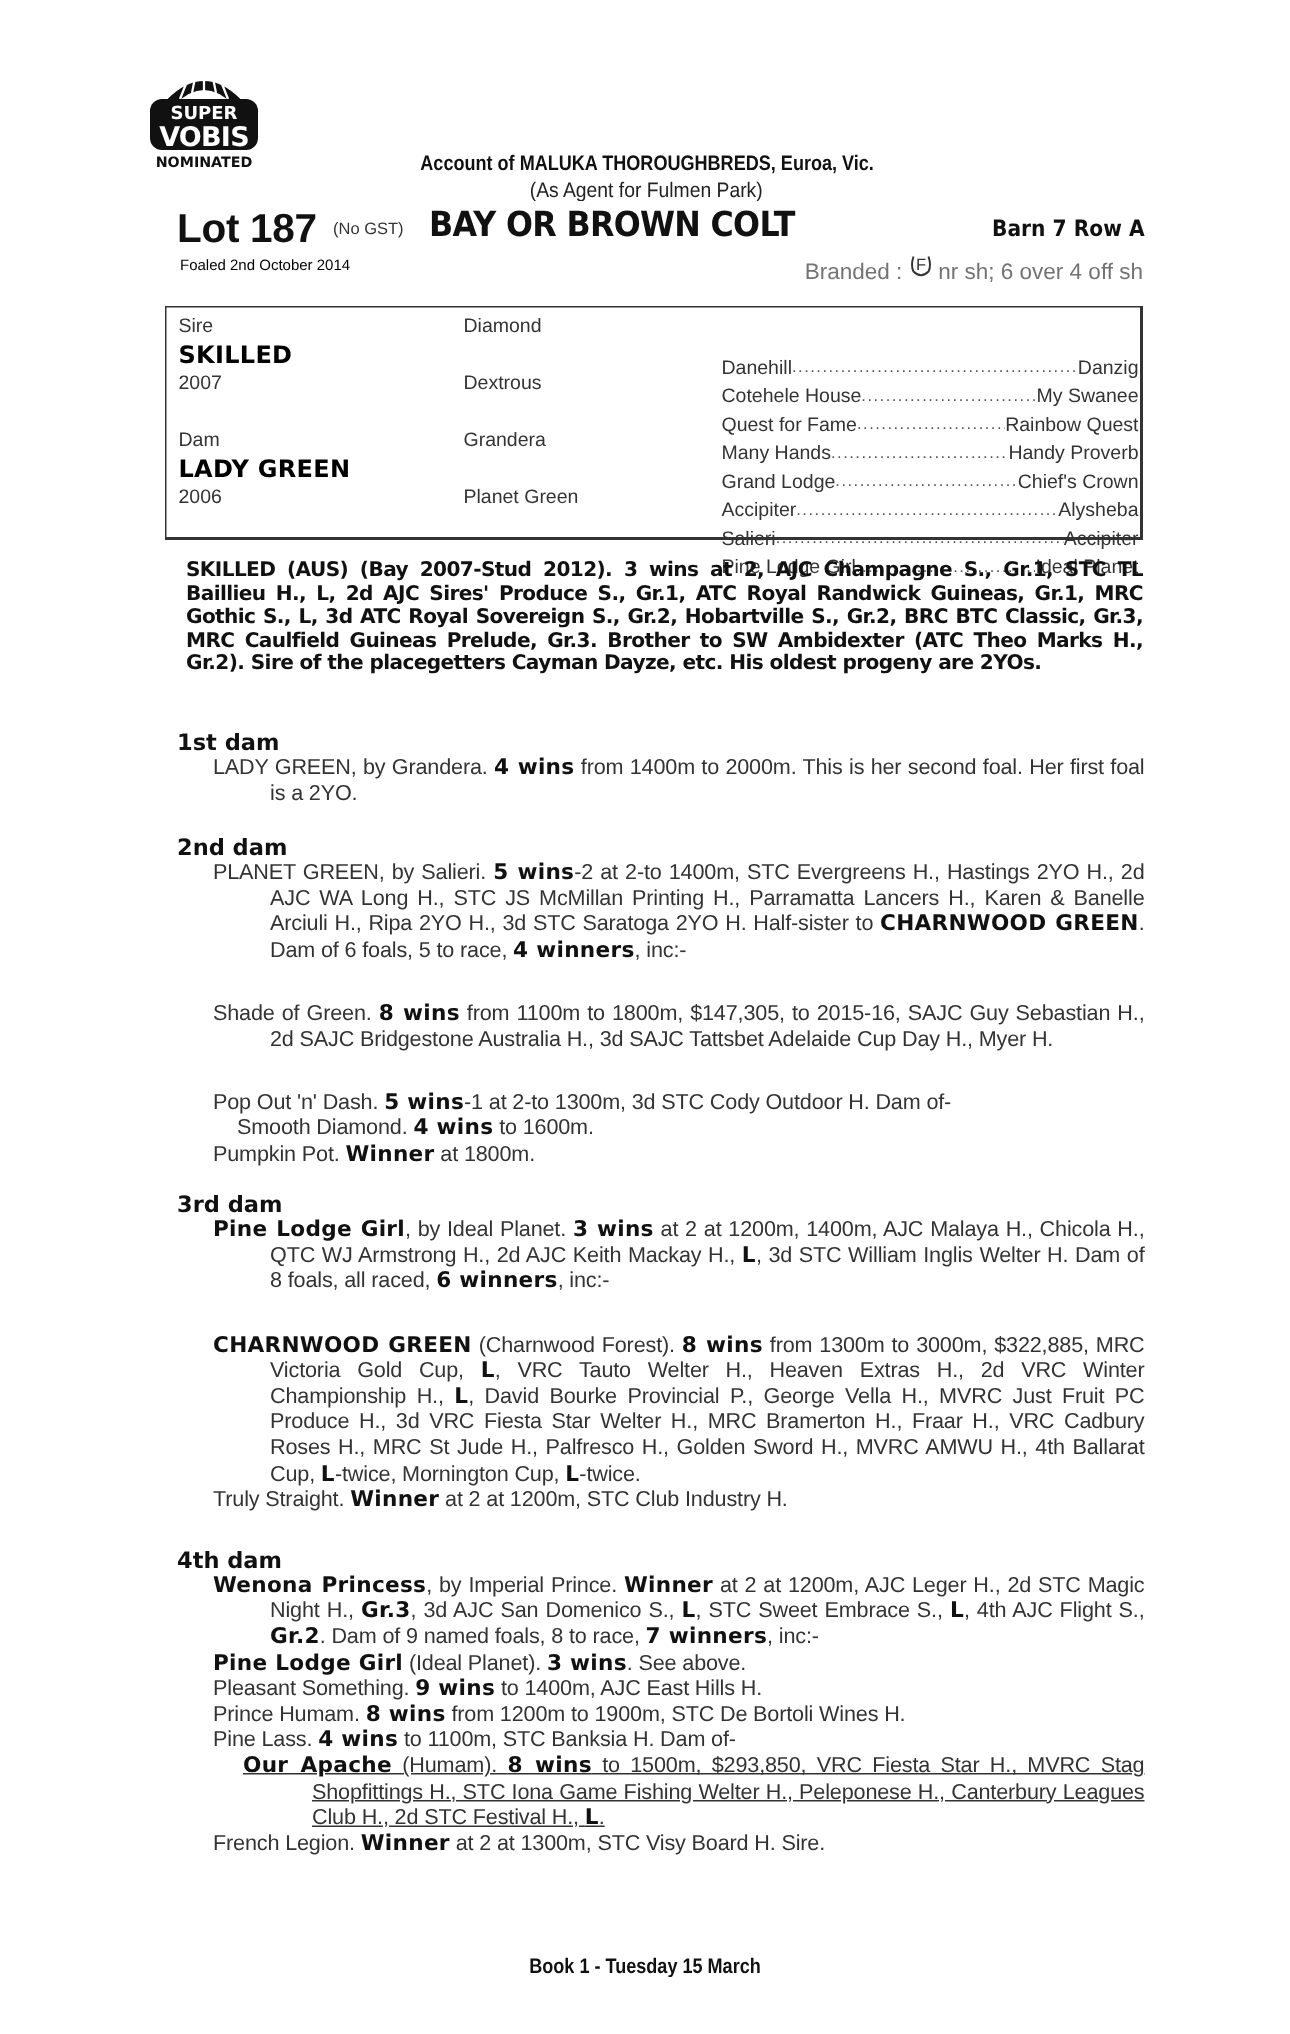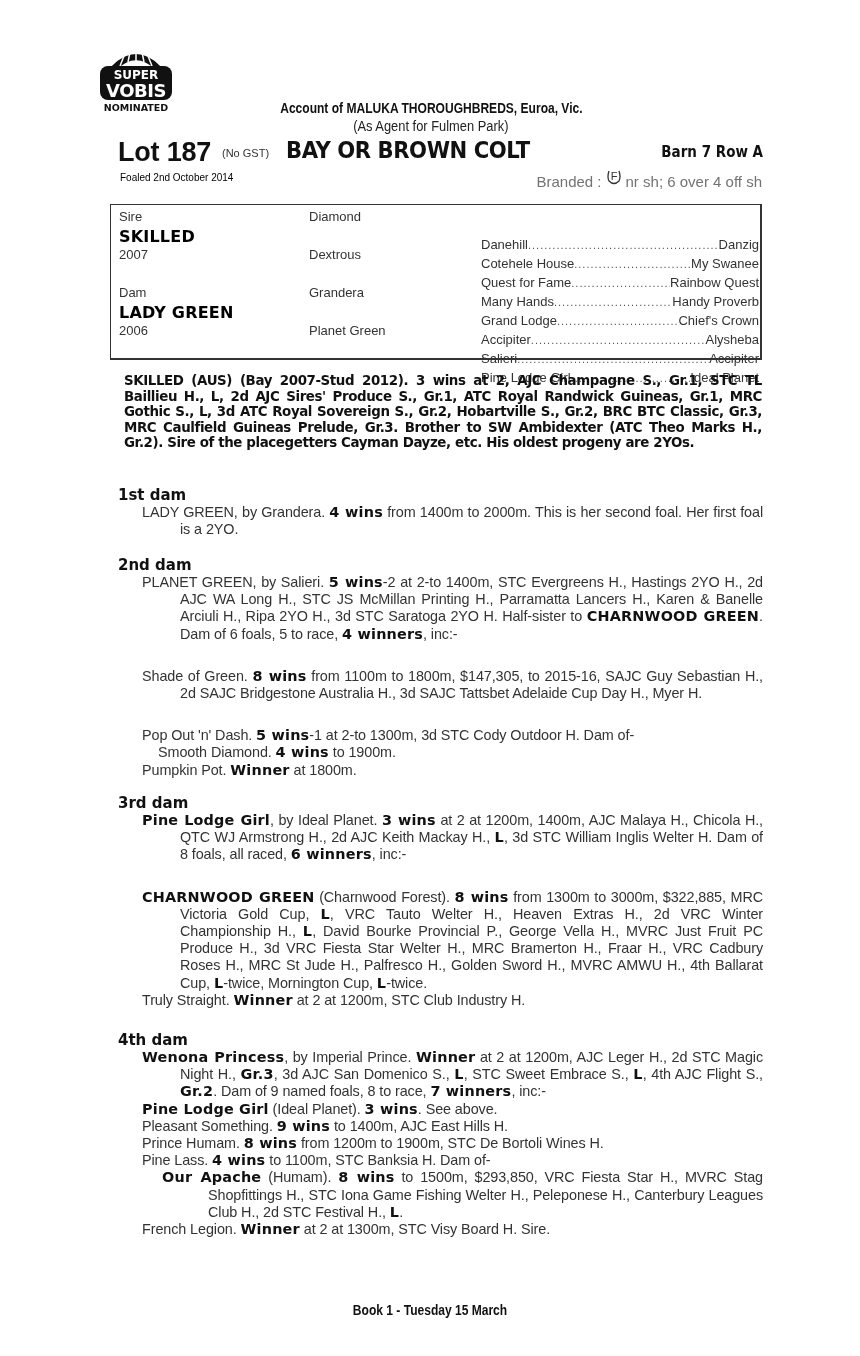--- a/index.html
+++ b/index.html
@@ -28,21 +28,21 @@
     .ped-c3 .r { flex: 0 0 auto; }
 
     .sirebio { position: absolute; left: 124px; top: 373px; width: 638px; font-family: "DejaVu Sans", sans-serif; font-weight: 900; font-size: 13.4px; line-height: 15.6px; text-align: justify; color: #111; letter-spacing: -0.4px; }
 
     .section { position: absolute; left: 118px; width: 645px; }
     .sec-h { font-family: "DejaVu Sans", sans-serif; font-weight: 900; font-size: 15px; line-height: 17px; color: #111; }
     .para { font-size: 14.4px; line-height: 17.2px; color: #333; text-align: justify; letter-spacing: -0.1px; }
     .para b, .sec-h b { font-family: "DejaVu Sans", sans-serif; font-weight: 900; color: #111; letter-spacing: 0.2px; }
     .hang0 { padding-left: 38px; text-indent: -38px; margin-left: 24px; }
     .hang1 { padding-left: 62px; text-indent: -38px; margin-top: 25px; }
-    .hang2 { padding-left: 90px; text-indent: -46px; }
+    .hang2 { padding-left: 90px; text-indent: -46px; text-decoration: underline; }
     .footer { position: absolute; left: 0; width: 860px; top: 1302px; text-align: center; font-weight: bold; font-size: 14px; transform: scaleX(0.86); transform-origin: 430px 0; }
   </style>
 </head>
 <body>
 
 <div class="logo">
   <svg width="92" height="68" viewBox="0 0 92 68">
     <path d="M24 24 Q46 2 68 24" fill="none" stroke="#111" stroke-width="6"></path>
     <path d="M30 22 L34 12 M38 18 L40 8 M46 17 L46 6 M54 18 L52 8 M62 22 L58 12" stroke="#fff" stroke-width="1.5"></path>
     <rect x="10" y="22" width="72" height="34" rx="8" fill="#111"></rect>
@@ -148,21 +148,21 @@
 <div class="section" style="top:487px">
   <div class="sec-h">1st dam</div>
   <div class="para hang0"><span>LADY GREEN, by Grandera. </span><b>4 wins</b><span> from 1400m to 2000m. This is her second foal. Her first foal is a 2YO.</span></div>
 </div>
 
 <div class="section" style="top:557px">
   <div class="sec-h">2nd dam</div>
   <div class="para hang0"><span>PLANET GREEN, by Salieri. </span><b>5 wins</b><span>-2 at 2-to 1400m, STC Evergreens H., Hastings 2YO H., 2d AJC WA Long H., STC JS McMillan Printing H., Parramatta Lancers H., Karen &amp; Banelle Arciuli H., Ripa 2YO H., 3d STC Saratoga 2YO H. Half-sister to </span><b>CHARNWOOD GREEN</b><span>. Dam of 6 foals, 5 to race, </span><b>4 winners</b><span>, inc:-</span></div>
   <div class="para hang1"><span>Shade of Green. </span><b>8 wins</b><span> from 1100m to 1800m, $147,305, to 2015-16, SAJC Guy Sebastian H., 2d SAJC Bridgestone Australia H., 3d SAJC Tattsbet Adelaide Cup Day H., Myer H.</span></div>
   <div class="para hang1"><span>Pop Out 'n' Dash. </span><b>5 wins</b><span>-1 at 2-to 1300m, 3d STC Cody Outdoor H. Dam of-</span></div>
-  <div class="para" style="padding-left:40px"><span>Smooth Diamond. </span><b>4 wins</b><span> to 1900m.</span></div>
+  <div class="para" style="padding-left:40px"><span>Smooth Diamond. </span><b>4 wins</b><span> to 1600m.</span></div>
   <div class="para" style="padding-left:24px"><span>Pumpkin Pot. </span><b>Winner</b><span> at 1800m.</span></div>
 </div>
 
 <div class="section" style="top:795px">
   <div class="sec-h">3rd dam</div>
   <div class="para hang0"><b>Pine Lodge Girl</b><span>, by Ideal Planet. </span><b>3 wins</b><span> at 2 at 1200m, 1400m, AJC Malaya H., Chicola H., QTC WJ Armstrong H., 2d AJC Keith Mackay H., </span><b>L</b><span>, 3d STC William Inglis Welter H. Dam of 8 foals, all raced, </span><b>6 winners</b><span>, inc:-</span></div>
   <div class="para hang1"><b>CHARNWOOD GREEN</b><span> (Charnwood Forest). </span><b>8 wins</b><span> from 1300m to 3000m, $322,885, MRC Victoria Gold Cup, </span><b>L</b><span>, VRC Tauto Welter H., Heaven Extras H., 2d VRC Winter Championship H., </span><b>L</b><span>, David Bourke Provincial P., George Vella H., MVRC Just Fruit PC Produce H., 3d VRC Fiesta Star Welter H., MRC Bramerton H., Fraar H., VRC Cadbury Roses H., MRC St Jude H., Palfresco H., Golden Sword H., MVRC AMWU H., 4th Ballarat Cup, </span><b>L</b><span>-twice, Mornington Cup, </span><b>L</b><span>-twice.</span></div>
   <div class="para" style="padding-left:24px"><span>Truly Straight. </span><b>Winner</b><span> at 2 at 1200m, STC Club Industry H.</span></div>
 </div>
 

